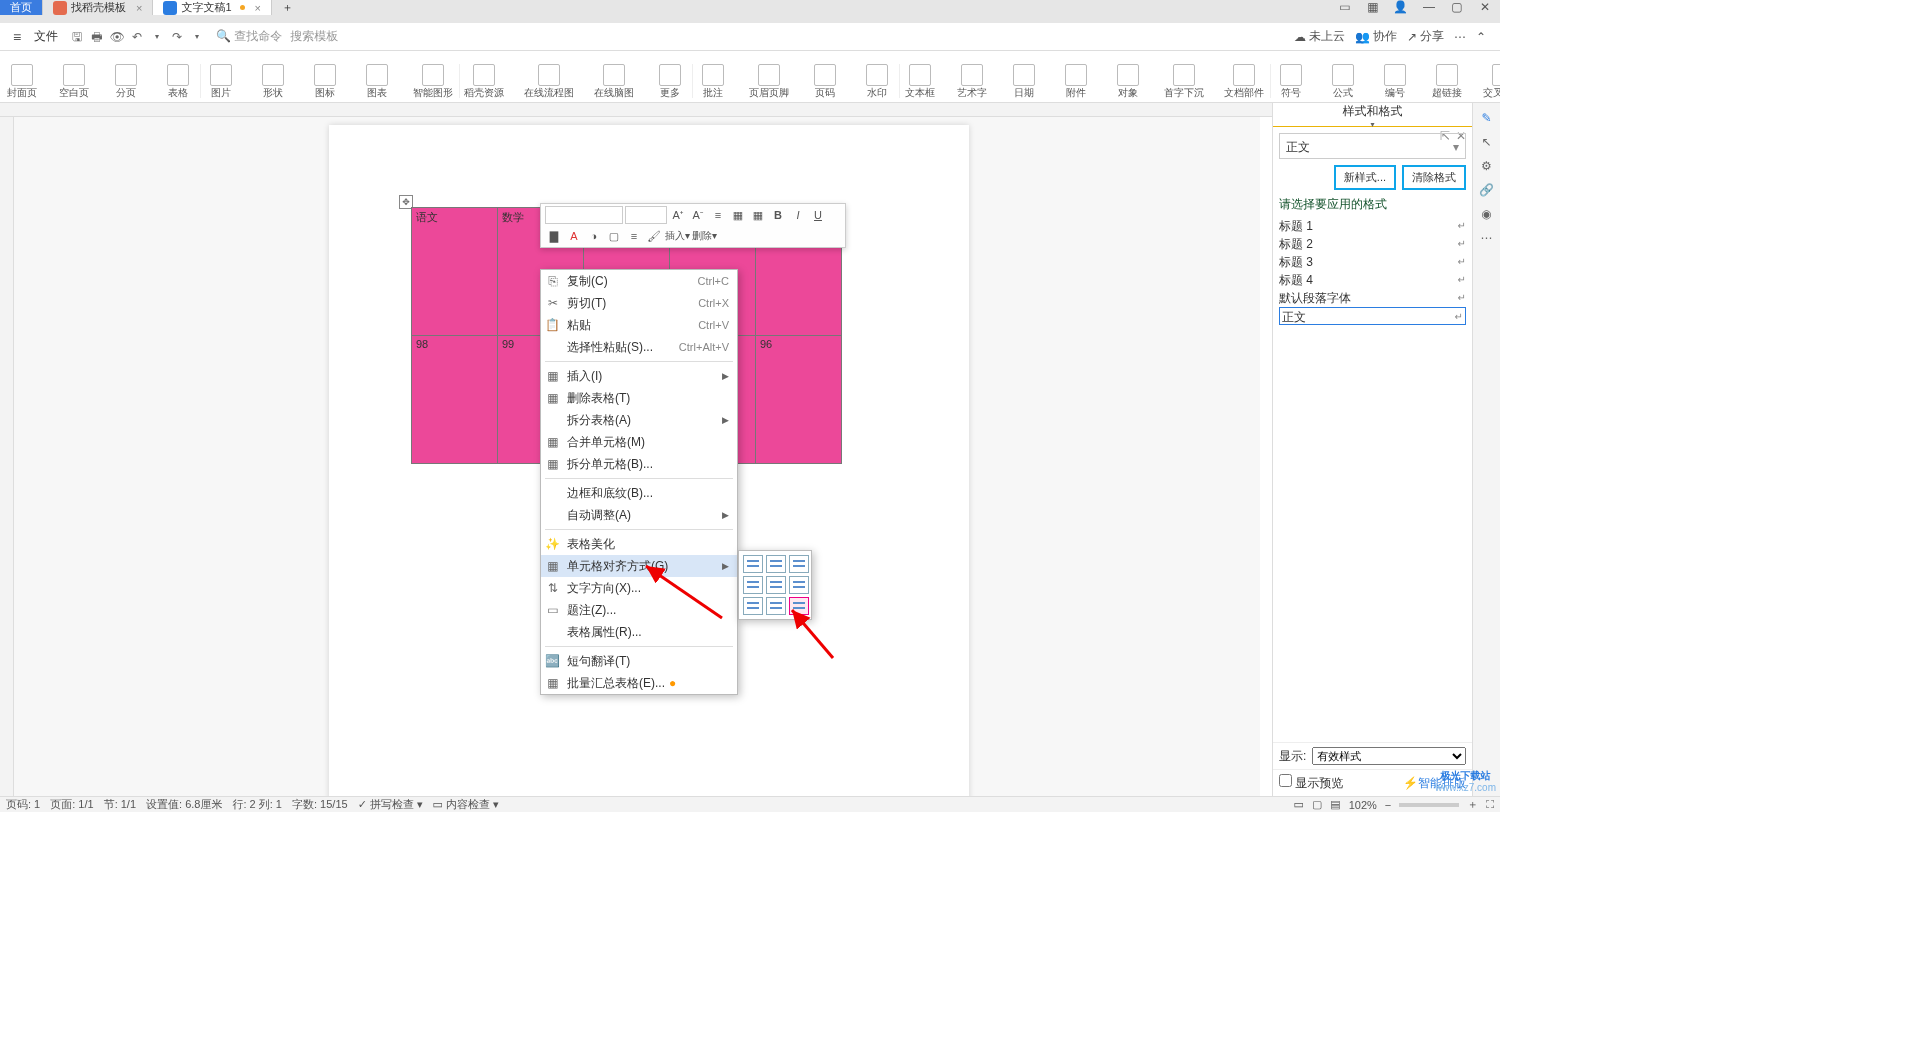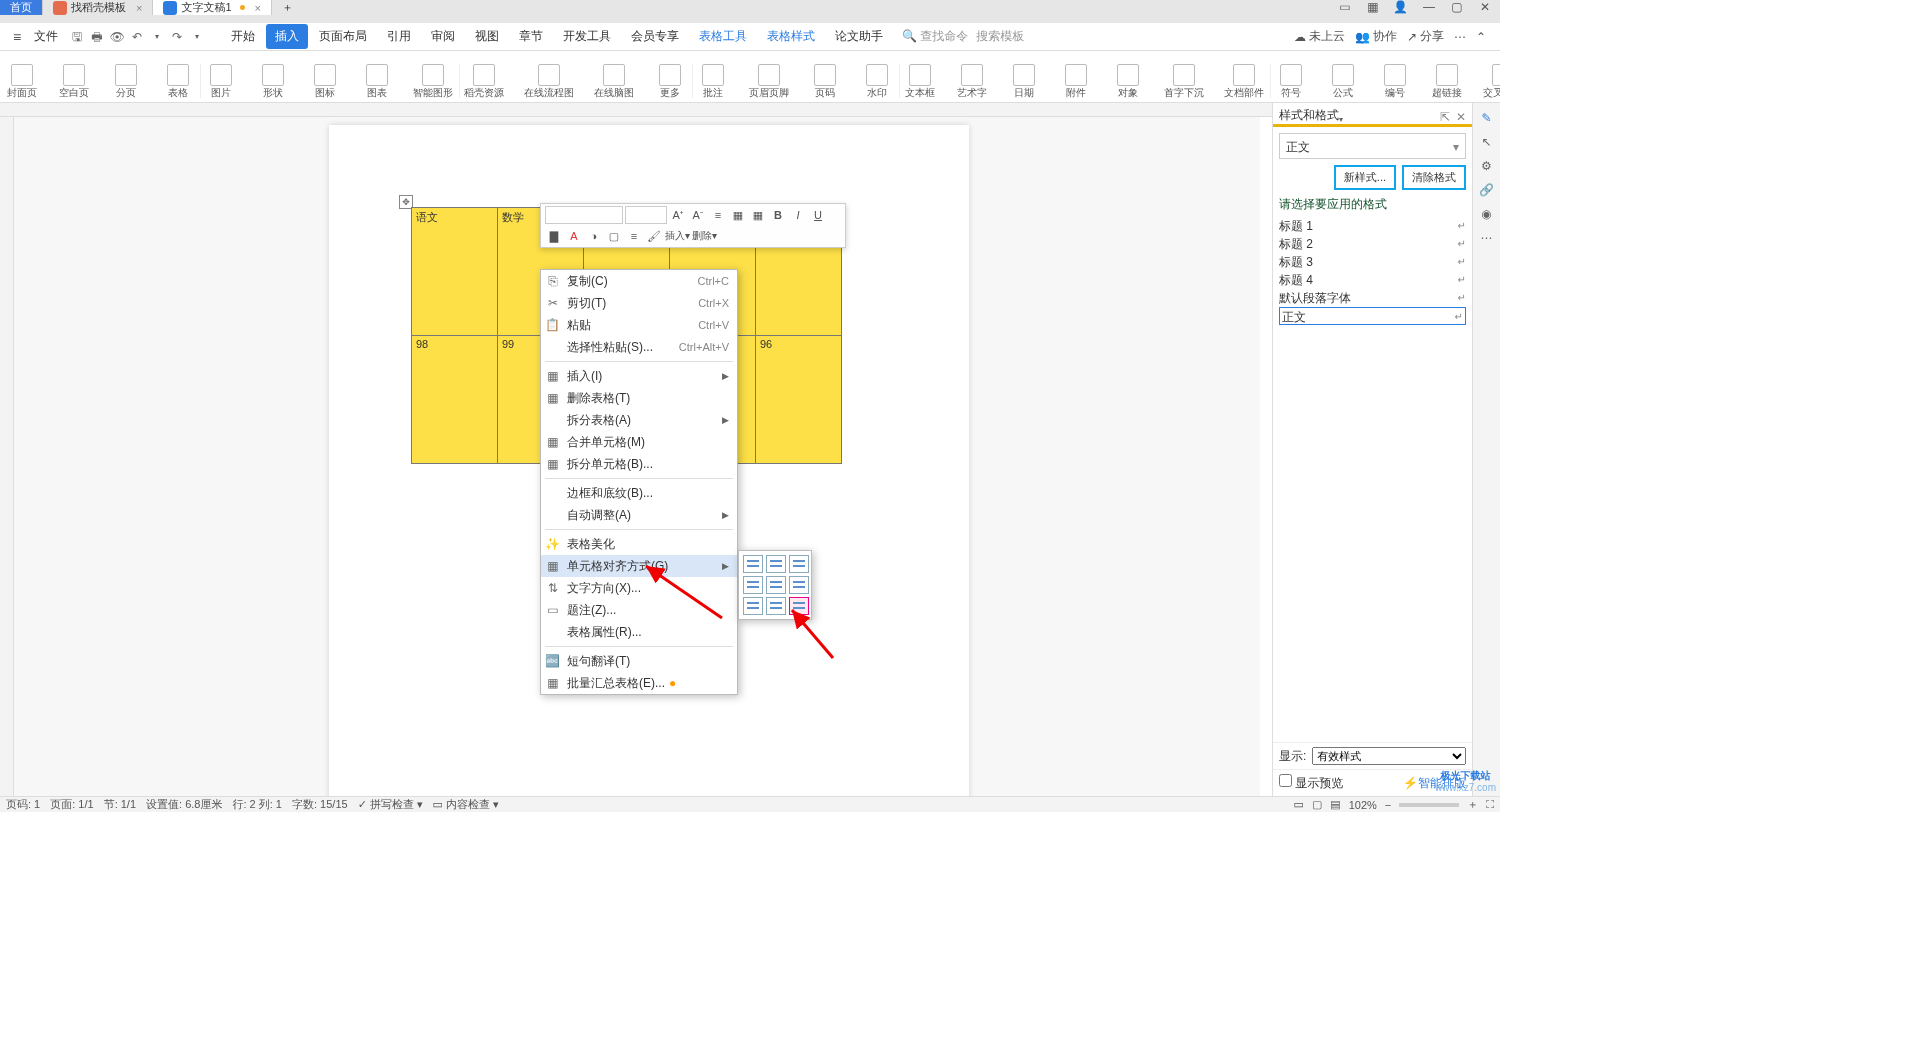--- a/index.html
+++ b/index.html
@@ -40,21 +40,21 @@
 .rbtn .rlbl { font-size:10px; line-height:11px; text-align:center; white-space:nowrap; }
 
 
 .ruler-h { height:14px; background:#f3f3f3; border-bottom:1px solid #ddd; position:relative; }
 .ruler-v { width:14px; background:#f3f3f3; border-right:1px solid #ddd; position:absolute; left:0; top:117px; bottom:16px; }
 
 
 .canvas-wrap { position:absolute; left:14px; right:240px; top:117px; bottom:16px; background:#f7f7f7; overflow:hidden; }
 .page { position:absolute; left:315px; top:8px; width:640px; height:770px; background:#fff; box-shadow:0 0 6px rgba(0,0,0,.15); }
 .tbl { position:absolute; left:82px; top:82px; border-collapse:collapse; }
-.tbl td { border:1px solid #777; width:86px; height:128px; vertical-align:top; padding:2px 4px; font-size:11px; background:#fde047; }
+.tbl td { border:1px solid #777; width:86px; height:128px; vertical-align:top; padding:2px 4px; font-size:11px; background:#ec4899; }
 .tbl-handle { position:absolute; left:70px; top:70px; width:14px; height:14px; border:1px solid #888; text-align:center; line-height:12px; font-size:9px; color:#666; }
 
 
 .minitb { position:absolute; left:540px; top:203px; width:306px; height:45px; background:#fefefe; border:1px solid #ccc; box-shadow:0 2px 6px rgba(0,0,0,.2); padding:2px 4px; display:flex; flex-wrap:wrap; gap:2px; align-items:center; }
 .minitb .mtf { height:18px; border:1px solid #ccc; font-size:10px; padding:0 2px; }
 .minitb .mbtn { width:18px; height:18px; text-align:center; line-height:18px; color:#555; font-size:11px; }
 
 
 .ctx { position:absolute; left:540px; top:269px; width:198px; background:#fff; border:1px solid #bbb; box-shadow:2px 2px 8px rgba(0,0,0,.25); font-size:12px; }
 .ctx .ci { display:flex; align-items:center; height:22px; padding:0 8px 0 26px; position:relative; }
@@ -70,21 +70,21 @@
 .alignsub .ac.hl { border-color:#e08; background:#ffe8f0; }
 .alignsub .ac::before,.alignsub .ac::after { content:""; position:absolute; left:3px; right:3px; height:2px; background:#5b8fce; }
 .alignsub .ac::before { top:4px; } .alignsub .ac::after { top:9px; }
 
 
 .arrow-ann { position:absolute; pointer-events:none; }
 .arrow-ann svg { overflow:visible; }
 
 
 .rpanel { position:absolute; right:28px; top:103px; bottom:16px; width:200px; border-left:1px solid #ddd; background:#fff; display:flex; flex-direction:column; }
-.rpanel .rp-title { height:24px; display:flex; align-items:flex-end; padding:0 6px; font-size:12px; border-bottom:3px solid #eab308; }
+.rpanel .rp-title { height:24px; display:flex; align-items:center; padding:0 6px; font-size:12px; border-bottom:1px solid #eab308;flex-direction:column; }
 .rpanel .rp-title .x { margin-left:auto; display:flex; gap:6px; color:#888; }
 .rp-cur { margin:6px; border:1px solid #ccc; height:26px; line-height:26px; padding:0 6px; display:flex; }
 .rp-cur .cv { margin-left:auto; color:#888; }
 .rp-btns { display:flex; gap:6px; justify-content:flex-end; padding:0 6px 6px; }
 .rp-btns .b { border:2px solid #0ea5e9; padding:3px 8px; font-size:11px; }
 .rp-hint { padding:0 6px 4px; color:#14532d; }
 .rp-list { flex:1; overflow:auto; padding:0 6px; }
 .rp-list .it { height:18px; line-height:18px; display:flex; }
 .rp-list .it .ret { margin-left:auto; color:#888; font-size:10px; }
 .rp-list .it.sel { border:1px solid #2b7de1; padding:0 2px; }
@@ -138,34 +138,20 @@
   <span class="file-lbl">文件</span>
   <div class="qat">
     <span class="qb">🖫</span>
     <span class="qb">🖶</span>
     <span class="qb">👁</span>
     <span class="qb">↶</span>
     <span class="qb chev">▾</span>
     <span class="qb">↷</span>
     <span class="qb chev">▾</span>
   </div>
-  <div class="menu-tabs" id="menu-tabs">
-      <span class="mt">开始</span>
-      <span class="mt sel">插入</span>
-      <span class="mt">页面布局</span>
-      <span class="mt">引用</span>
-      <span class="mt">审阅</span>
-      <span class="mt">视图</span>
-      <span class="mt">章节</span>
-      <span class="mt">开发工具</span>
-      <span class="mt">会员专享</span>
-      <span class="mt link">表格工具</span>
-      <span class="mt link">表格样式</span>
-      <span class="mt">论文助手</span>
-    </div>
   <div class="search">
     <span>🔍 <span>查找命令</span></span>
     <span>搜索模板</span>
   </div>
   <div class="right">
     <span class="rl">☁ <span>未上云</span></span>
     <span class="rl">👥 <span>协作</span></span>
     <span class="rl">↗ <span>分享</span></span>
     <span>⋯</span>
     <span>⌃</span>

